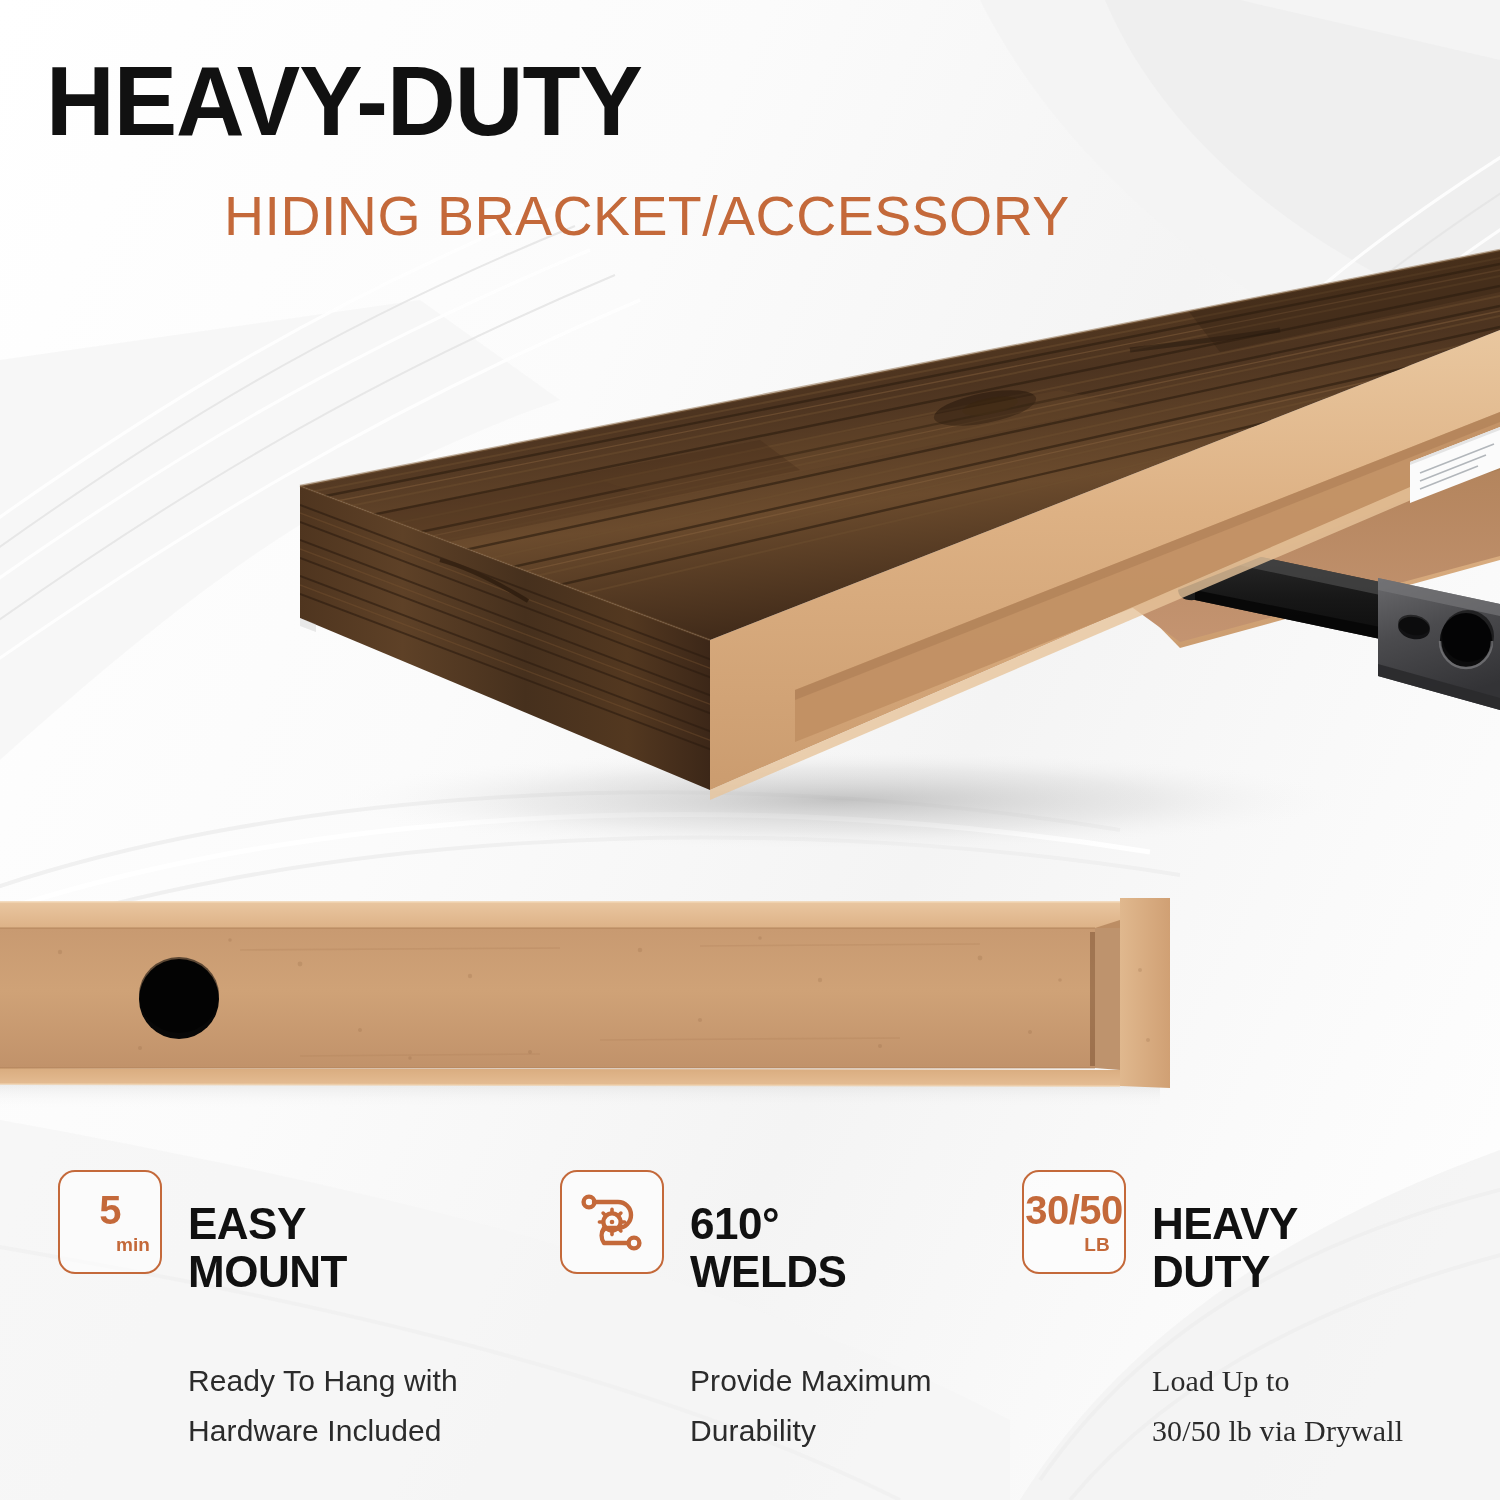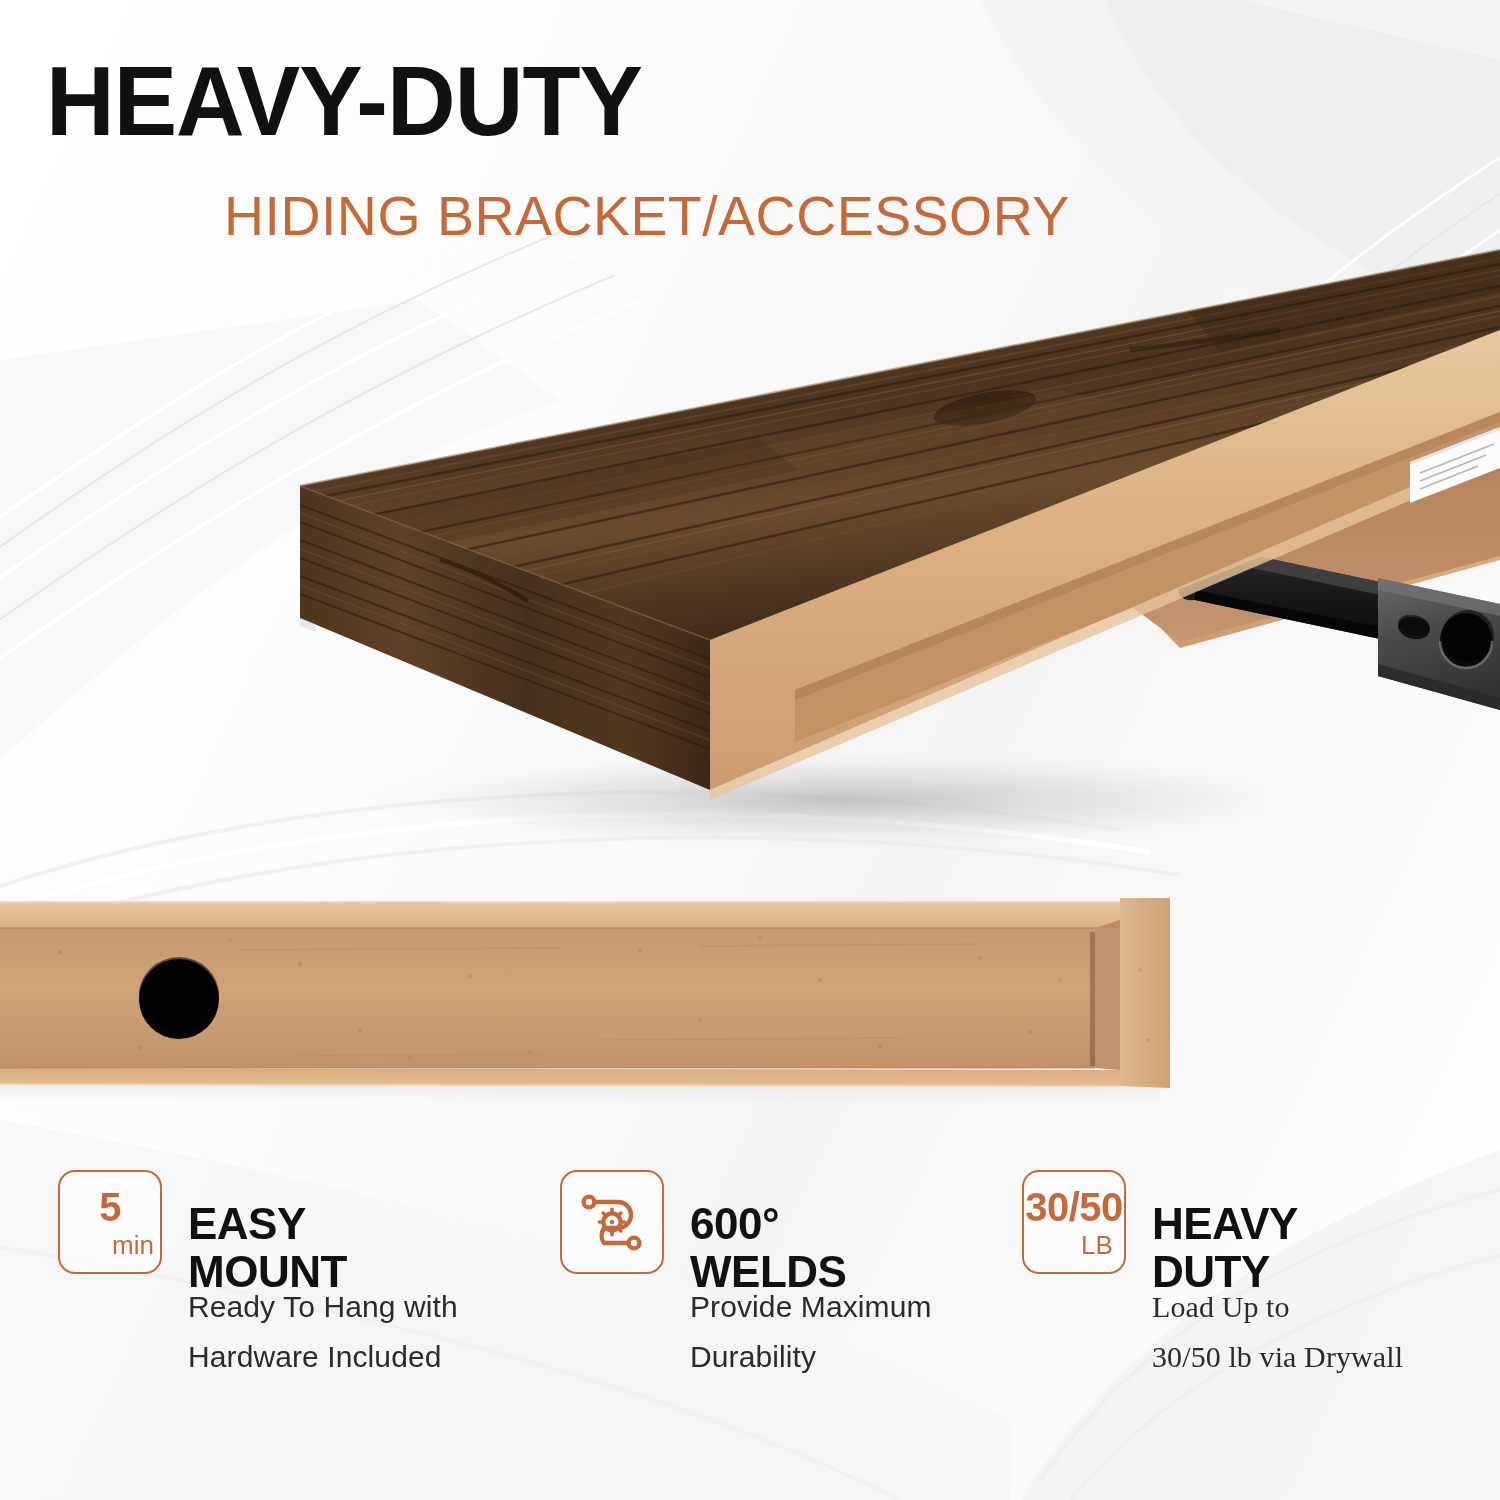--- a/index.html
+++ b/index.html
@@ -55,32 +55,33 @@
 
   .badge{
     width:104px; height:104px; flex:0 0 104px;
     border:2px solid #C4693A; border-radius:17px;
     background:rgba(255,255,255,0.55);
     display:flex; flex-direction:column;
     align-items:center; justify-content:center;
     color:#C4693A; line-height:1;
   }
   .badge-big{ font-size:40px; font-weight:bold; letter-spacing:-0.5px; }
-  .badge-sm { font-size:26px; font-weight:normal; margin-top:5px; letter-spacing:0px;margin-left:46px; }
+  .badge-sm { font-size:19px; font-weight:bold; margin-top:5px; letter-spacing:0px;margin-left:46px; }
   .badge-icon{ width:104px; height:104px; display:flex; align-items:center; justify-content:center; }
 
   .feat-title{
     font-size:44px; font-weight:bold; color:#111111;
     line-height:1.08; letter-spacing:-0.5px; padding-top:2px;
     white-space:pre-line;
     margin-top:28px;
   }
   .feat-deg{ font-size:44px; font-weight:bold; }
 
   .feat-desc{
+    margin-top:74px;
     margin-left:130px;
     font-size:30px; font-weight:normal; color:#2b2b2b;
     line-height:1.68; letter-spacing:0.1px;
     white-space:pre-line;
   }
   .feat-2 .feat-desc{ margin-left:130px;font-family:Liberation Serif, serif; }
 </style>
 </head>
 <body>
 
@@ -448,21 +449,21 @@
                 <line x1="9.2" y1="0" x2="12.6" y2="0"></line>
                 <line x1="-8.9" y1="-8.9" x2="-6.5" y2="-6.5"></line>
                 <line x1="6.5" y1="6.5" x2="8.9" y2="8.9"></line>
                 <line x1="8.9" y1="-8.9" x2="6.5" y2="-6.5"></line>
                 <line x1="-6.5" y1="6.5" x2="-8.9" y2="8.9"></line>
               </g>
             </g>
           </svg>
         </span>
       </div>
-      <div class="feat-title"><span>600</span><span class="feat-deg">°</span><br><span>WELDS</span></div>
+      <div class="feat-title"><span>610</span><span class="feat-deg">°</span><br><span>WELDS</span></div>
     </div>
     <div class="feat-desc">Provide Maximum
 Durability</div>
   </div>
 
   <div class="feat feat-2">
     <div class="feat-head">
       <div class="badge">
         <span class="badge-big">30/50</span>
         <span class="badge-sm">LB</span>

